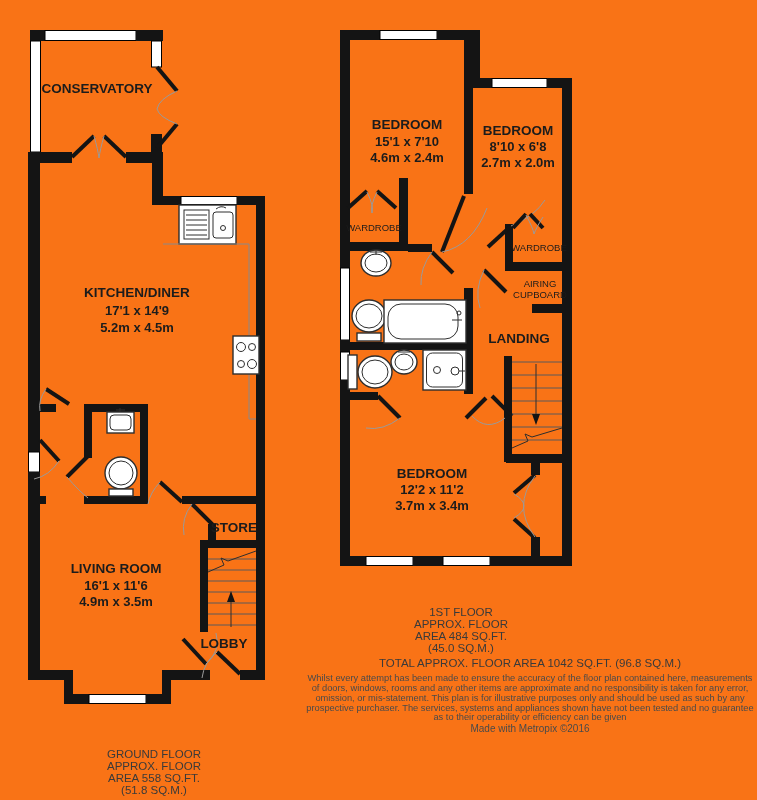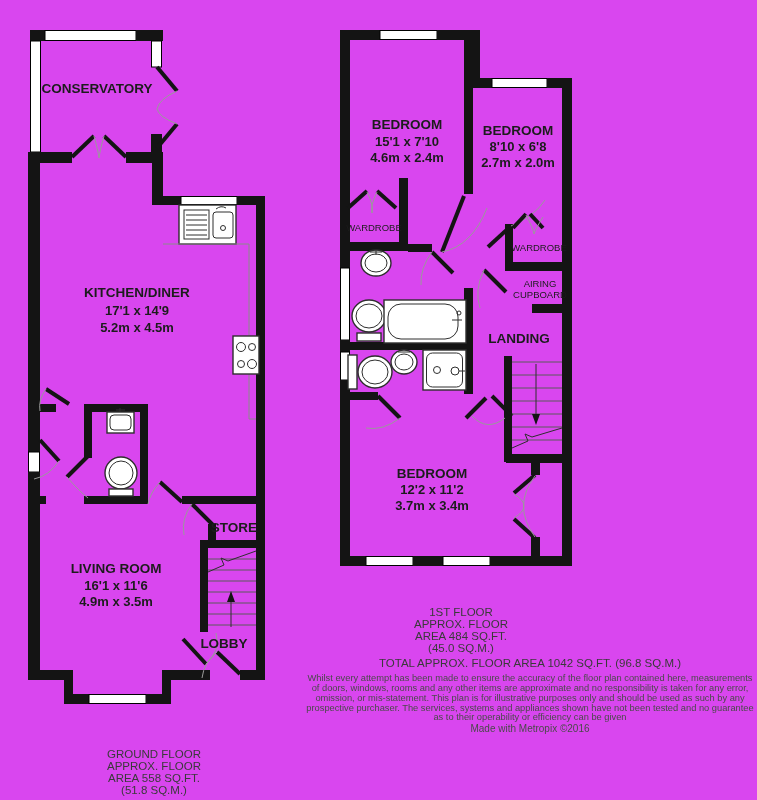--- a/index.html
+++ b/index.html
@@ -1,16 +1,16 @@
 <!DOCTYPE html>
 <html><head>
 <meta charset="utf-8">
 <style>
   html,body{margin:0;padding:0;background:#ffffff;}
-  .stage{position:relative;width:757px;height:800px;background:#d946ef;overflow:hidden;
+  .stage{position:relative;width:757px;height:800px;background:#f97316;overflow:hidden;
          font-family:"Liberation Sans",sans-serif;}
   svg{display:block;}
   .wall{fill:#141414;}
   .win{fill:#ffffff;stroke:#000000;stroke-width:1;}
   .leaf{stroke:#141414;stroke-width:4;fill:none;}
   .arc{fill:none;stroke:#9a9a9a;stroke-width:1;}
   .fx{fill:#ffffff;stroke:#2e2e2e;stroke-width:1.4;}
   .fx2{fill:none;stroke:#2e2e2e;stroke-width:1;}
   .thin{fill:none;stroke:#8a8a8a;stroke-width:1;}
   .tread{stroke:#5a5a5a;stroke-width:1;}

